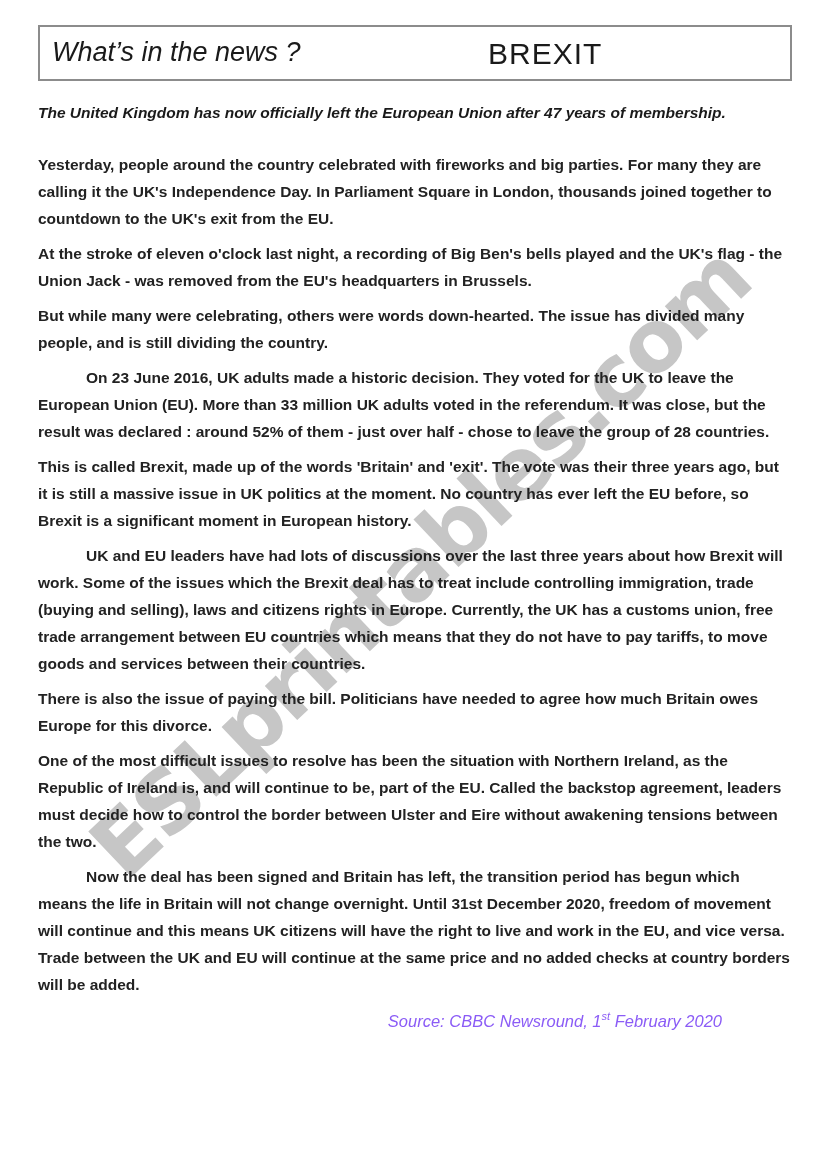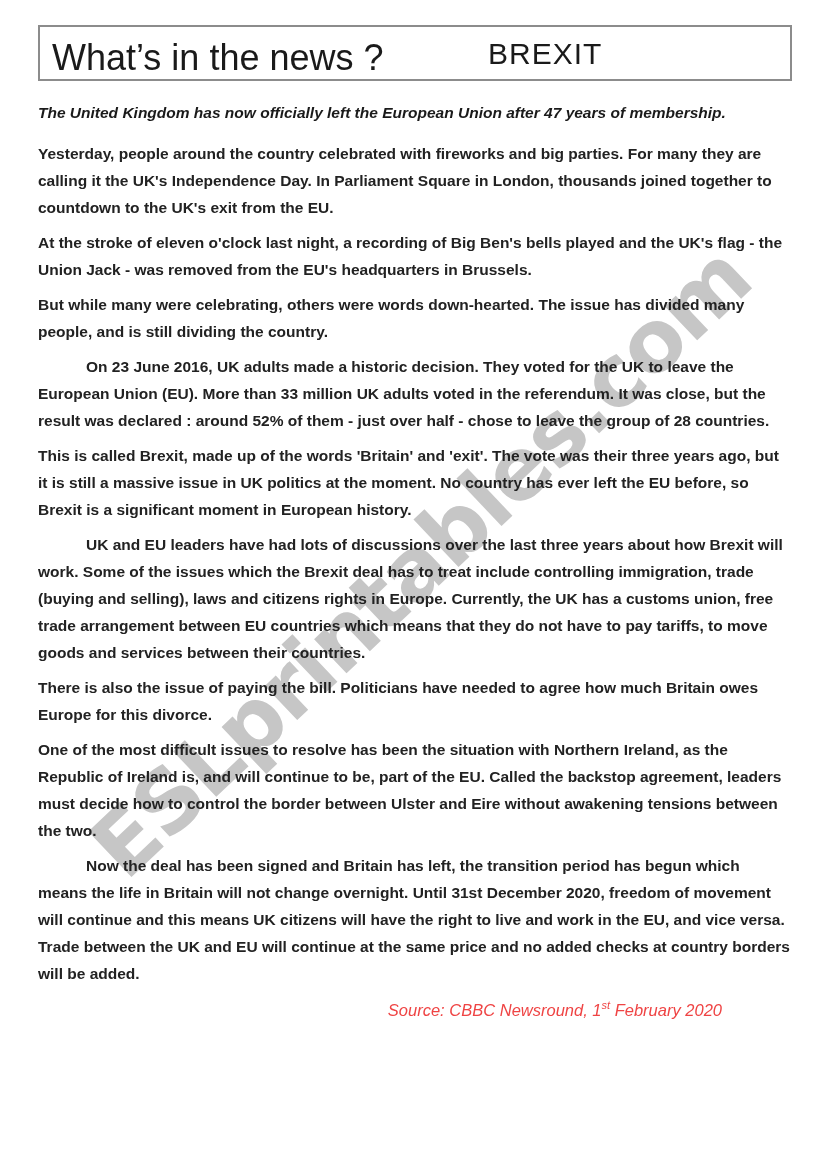--- a/index.html
+++ b/index.html
@@ -43,35 +43,36 @@
     box-sizing: border-box;
     width: 754px;
     height: 56px;
     border: 2px solid #8c8c8c;
     background: transparent;
   }
   .header-left {
     position: absolute;
     left: 12px;
     top: 10px;
-    font-size: 36px;
+    font-size: 27px;
     color: #1a1a1a;
     white-space: nowrap;
+    font-style: italic;
   }
   .header-right {
     position: absolute;
     left: 448px;
     top: 10px;
     font-size: 30px;
     color: #1a1a1a;
     letter-spacing: 1px;
     white-space: nowrap;
   }
   .intro {
-    margin: 18px 0 14px 0;
+    margin: 18px 0 25px 0;
     font-size: 15.5px;
     line-height: 27px;
     font-weight: bold;
     font-style: italic;
     color: #1a1a1a;
   }
   p.para {
     margin: 0 0 8px 0;
     font-size: 15.5px;
     line-height: 27px;
@@ -81,21 +82,21 @@
   }
   p.para.indent {
     text-indent: 48px;
   }
   .source-line {
     margin-top: 12px;
     padding-right: 70px;
     text-align: right;
     font-size: 16.5px;
     font-style: italic;
-    color: #ef4444;
+    color: #8b5cf6;
   }
   .source-line sup {
     font-size: 11px;
   }
 </style>
 </head>
 <body>
 
 <div class="page">
 

